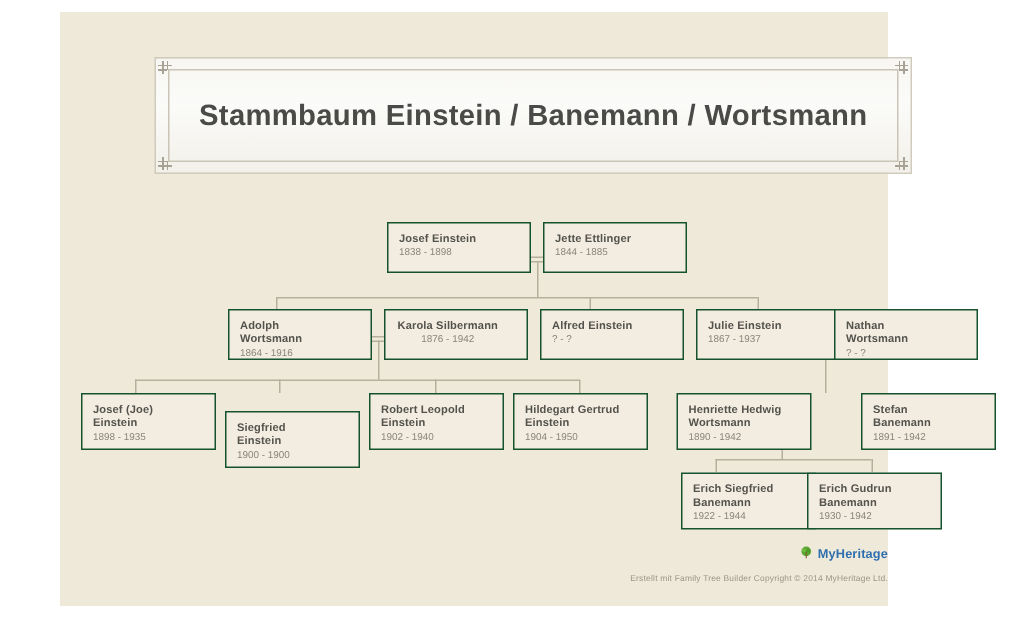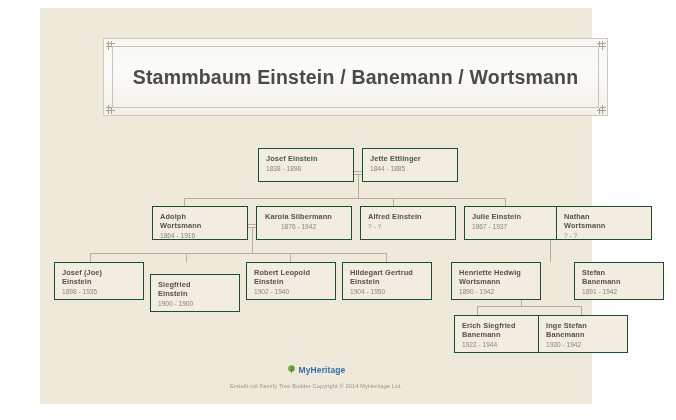--- a/index.html
+++ b/index.html
@@ -55,21 +55,21 @@
   .link{position:absolute;background:#b6af9c;}
   .link.h{height:1px;}
   .link.v{width:1px;}
   .marriage{position:absolute;width:11px;height:5px;}
   .marriage i{display:block;position:absolute;left:0;width:11px;height:1px;background:#b6af9c;}
   .marriage i.a{top:0;}
   .marriage i.b{top:3px;}
 
   
   #footer{
-    position:absolute;left:0;right:0;top:352px;text-align:center;
+    position:absolute;left:0;right:0;top:352px;text-align:right;
   }
   #brand{
     display:inline-flex;align-items:center;gap:3px;
     font-size:8.5px;font-weight:bold;color:#2f6fb0;letter-spacing:0.1px;
   }
   #brand .tree-ico{width:9px;height:9px;display:inline-block;}
   #copy{
     margin-top:5px;font-size:5.6px;color:#9a948a;letter-spacing:0.15px;
   }
 </style>
@@ -216,21 +216,21 @@
     <div class="node" style="left:486px;top:254px;width:90px;height:38px;margin-left:48px;">
       <div class="nm">Stefan Banemann</div>
       <div class="dt">1891 - 1942</div>
     </div>
 
     <div class="node" style="left:402px;top:307px;width:90px;height:38px;margin-left:12px;">
       <div class="nm">Erich Siegfried Banemann</div>
       <div class="dt">1922 - 1944</div>
     </div>
     <div class="node" style="left:498px;top:307px;width:90px;height:38px;">
-      <div class="nm">Inge Stefan Banemann</div>
+      <div class="nm">Erich Gudrun Banemann</div>
       <div class="dt">1930 - 1942</div>
     </div>
 
   </div>
 
   <div id="footer">
     <div id="brand">
       <span class="tree-ico">
         <svg width="9" height="9" viewBox="0 0 10 10">
           <circle cx="5" cy="4" r="3.6" fill="#5aa632"></circle>

